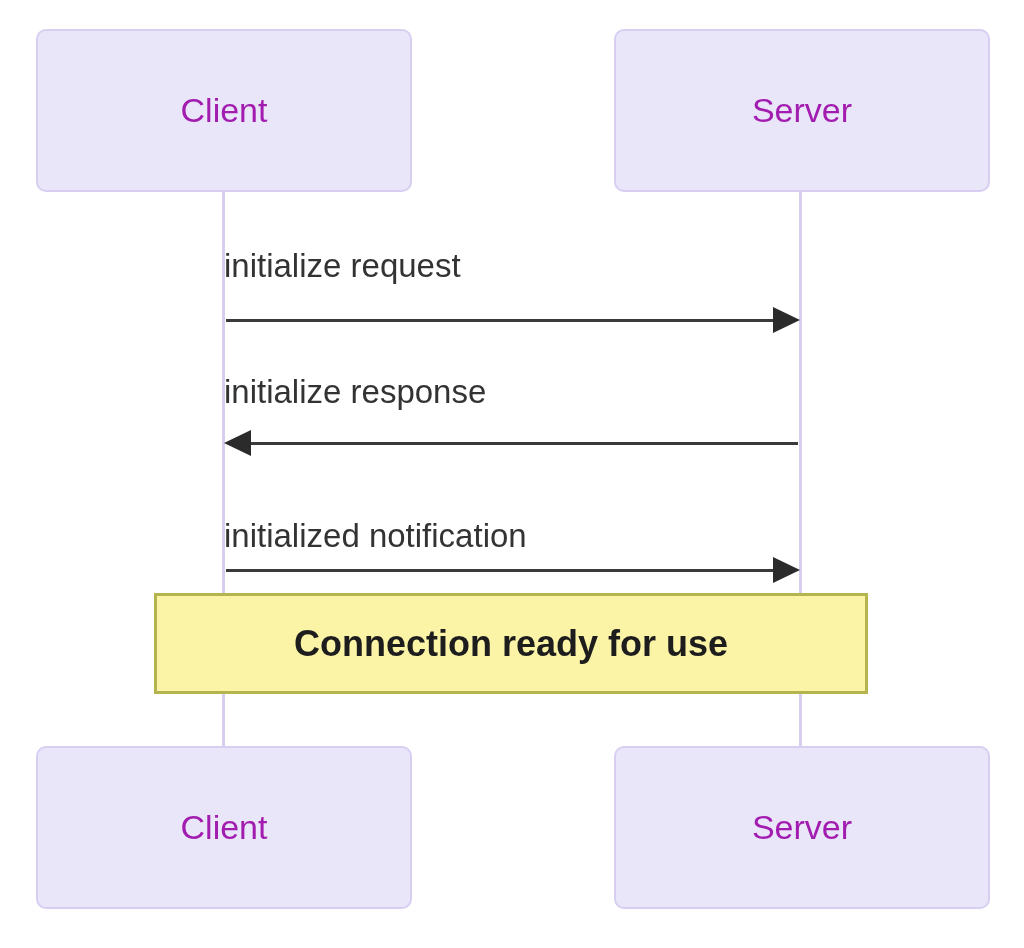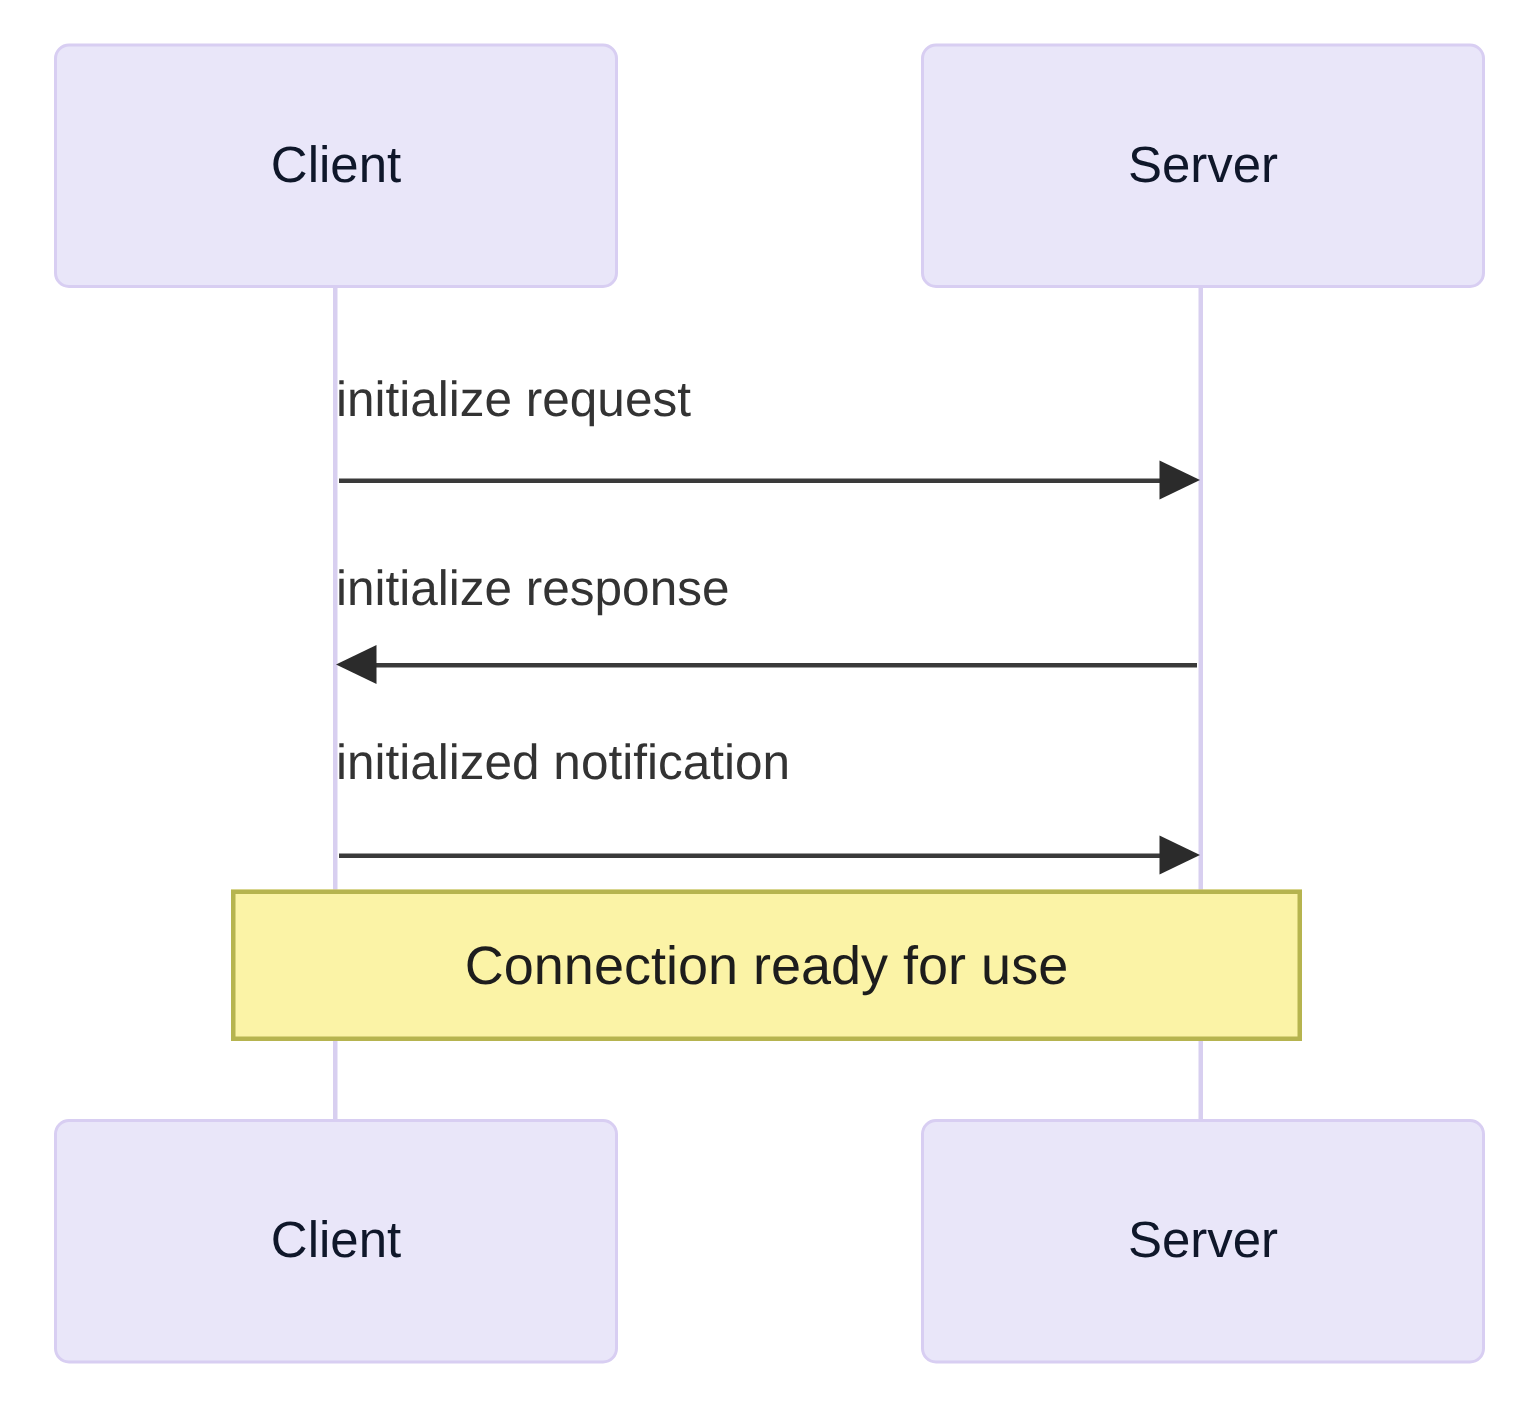--- a/index.html
+++ b/index.html
@@ -22,21 +22,21 @@
     width: 376px;
     height: 163px;
     background: #e9e6f9;
     border: 2px solid #d8cef2;
     border-radius: 10px;
     box-sizing: border-box;
     display: flex;
     align-items: center;
     justify-content: center;
     font-size: 34px;
-    color: #0f172a;
+    color: #a21caf;
   }
   .actor-top-client    { left: 36px;  top: 29px;  }
   .actor-top-server    { left: 614px; top: 29px;  }
   .actor-bottom-client { left: 36px;  top: 746px; }
   .actor-bottom-server { left: 614px; top: 746px; }
 
   
   .lifeline {
     position: absolute;
     top: 192px;
@@ -52,21 +52,21 @@
     position: absolute;
     left: 224px;
     width: 576px;
     text-align: left;
     font-size: 33px;
     line-height: 40px;
     color: #333333;
   }
   .msg1-label { top: 246px; }
   .msg2-label { top: 372px; }
-  .msg3-label { top: 488px; }
+  .msg3-label { top: 516px; }
 
   
   .msg-line {
     position: absolute;
     height: 3px;
     background: #3a3a3a;
   }
   .msg1-line { left: 226px; top: 319px; width: 550px; }
   .msg2-line { left: 248px; top: 442px; width: 550px; }
   .msg3-line { left: 226px; top: 569px; width: 550px; }
@@ -93,20 +93,21 @@
     width: 714px;
     height: 101px;
     background: #fbf3a6;
     border: 3px solid #b6b44f;
     box-sizing: border-box;
     display: flex;
     align-items: center;
     justify-content: center;
     font-size: 36px;
     color: #1d1d1d;
+    font-weight: bold;
   }
 </style>
 </head>
 <body>
 
 <div class="canvas">
 
   <div class="lifeline lifeline-client"></div>
   <div class="lifeline lifeline-server"></div>
 

